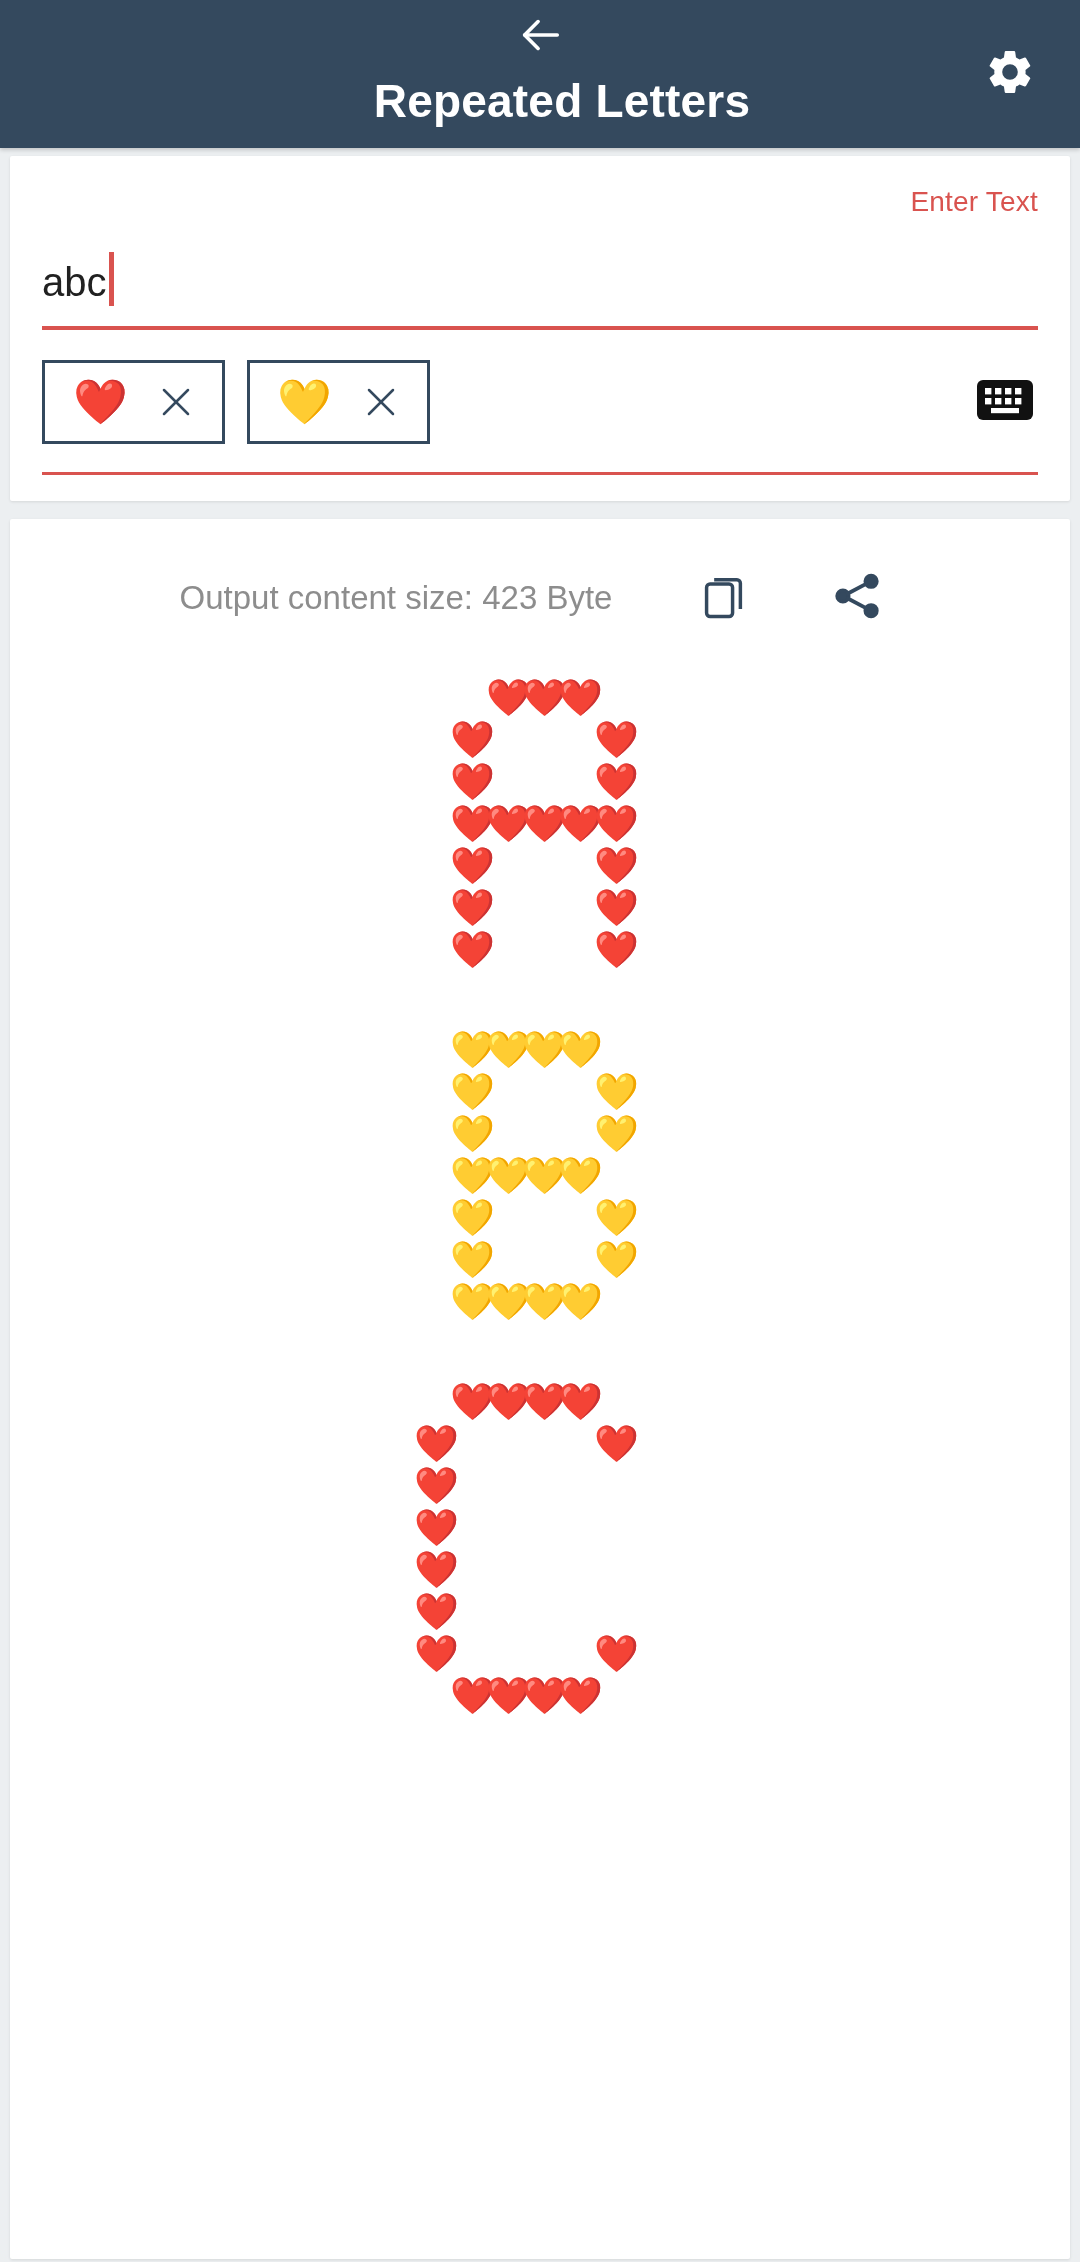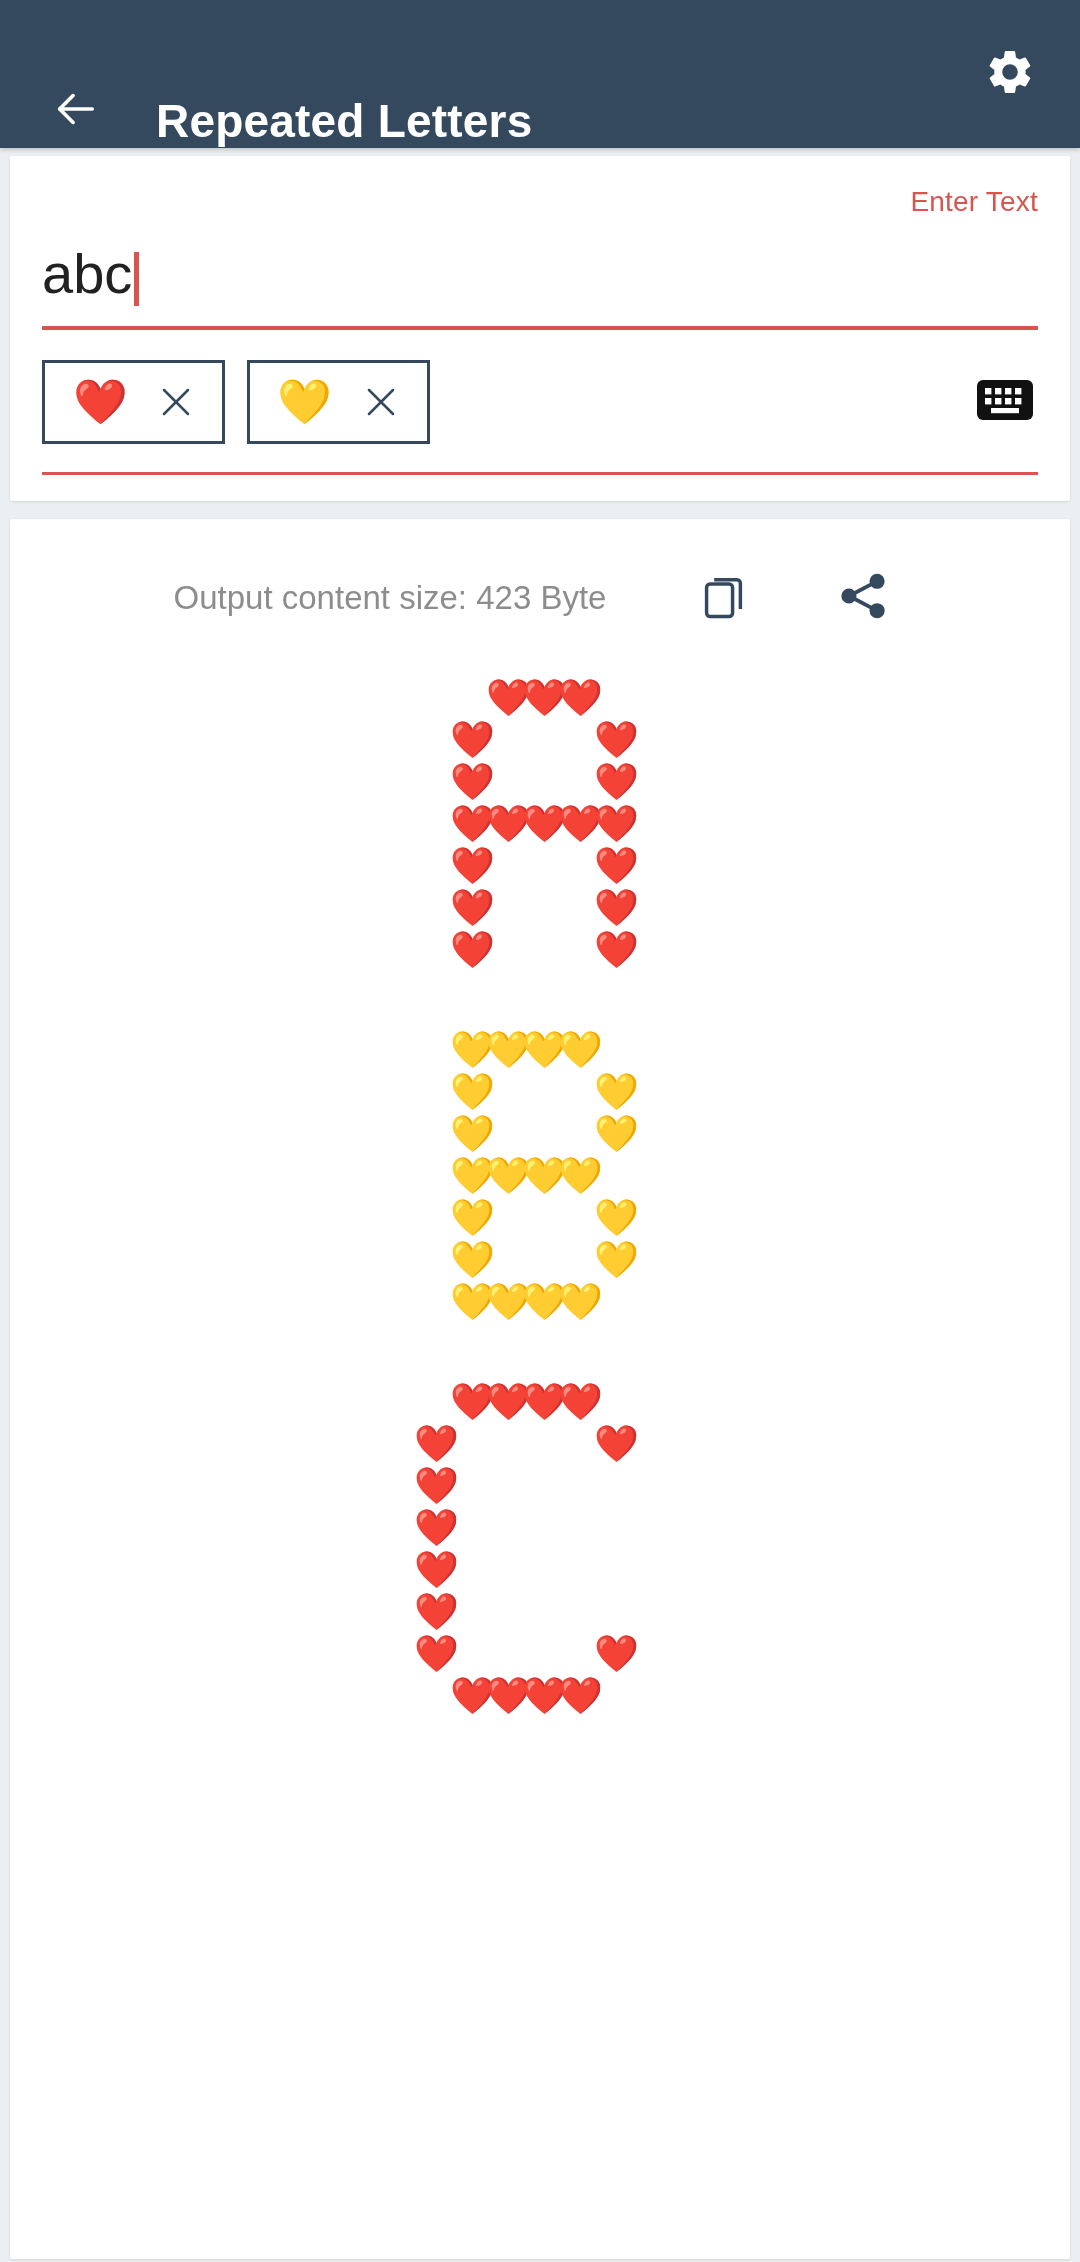--- a/index.html
+++ b/index.html
@@ -10,24 +10,25 @@
     font-family: "Liberation Sans", sans-serif;
     overflow: hidden;
   }
   body { position: relative; }
 
   
   .appbar {
     height: 148px;
     background: #34495e;
     display: flex;
-    align-items: flex-end;
+    align-items: center;
     padding: 0 38px;
     position: relative;
     box-shadow: 0 2px 4px rgba(0,0,0,.18);
+    flex-direction: column;
   }
   .back-btn {
     width: 74px; height: 74px;
     display: flex; align-items: center; justify-content: center;
     flex: 0 0 auto;
   }
   .back-btn svg { width: 46px; height: 46px; }
   .appbar-title {
     color: #ffffff;
     font-size: 46px;
@@ -59,21 +60,21 @@
     margin-bottom: 18px;
     letter-spacing: .2px;
     text-align: right;
   }
   .field-value-row {
     display: flex;
     align-items: flex-end;
     min-height: 66px;
   }
   .field-value {
-    font-size: 56px;
+    font-size: 40px;
     color: #212121;
     line-height: 1;
   }
   .caret {
     display: inline-block;
     width: 5px;
     height: 54px;
     background: #d9534f;
     margin-left: 2px;
     margin-bottom: -4px;
@@ -126,21 +127,21 @@
     margin: 18px 10px 0 10px;
     border-radius: 2px;
     box-shadow: 0 1px 3px rgba(0,0,0,.10);
     height: 1740px;
     padding-top: 36px;
   }
   .output-header {
     display: flex;
     align-items: center;
     justify-content: center;
-    gap: 14px;
+    gap: 8px;
     padding: 0 40px;
   }
   .output-size {
     color: #8d8d8d;
     font-size: 33px;
     white-space: nowrap;
   }
   .out-icon {
     width: 86px; height: 86px;
     display: flex; align-items: center; justify-content: center;

